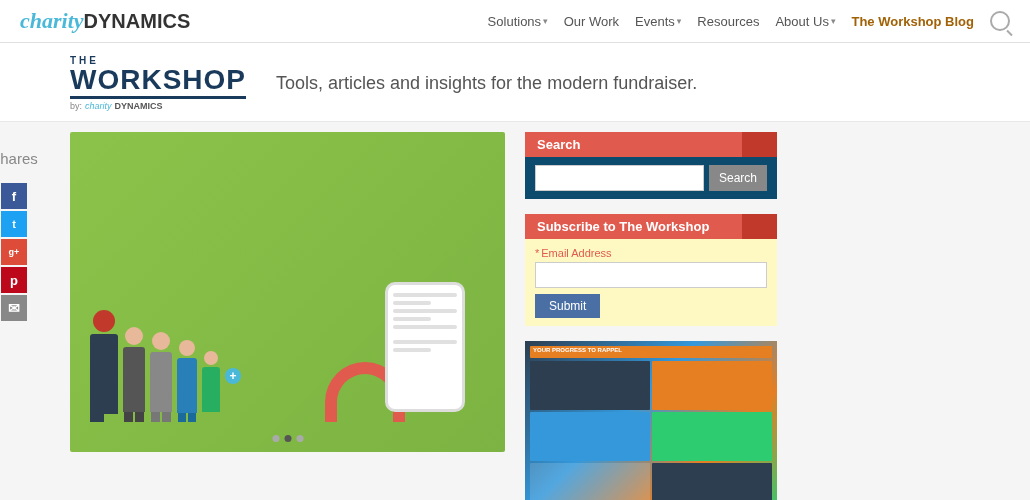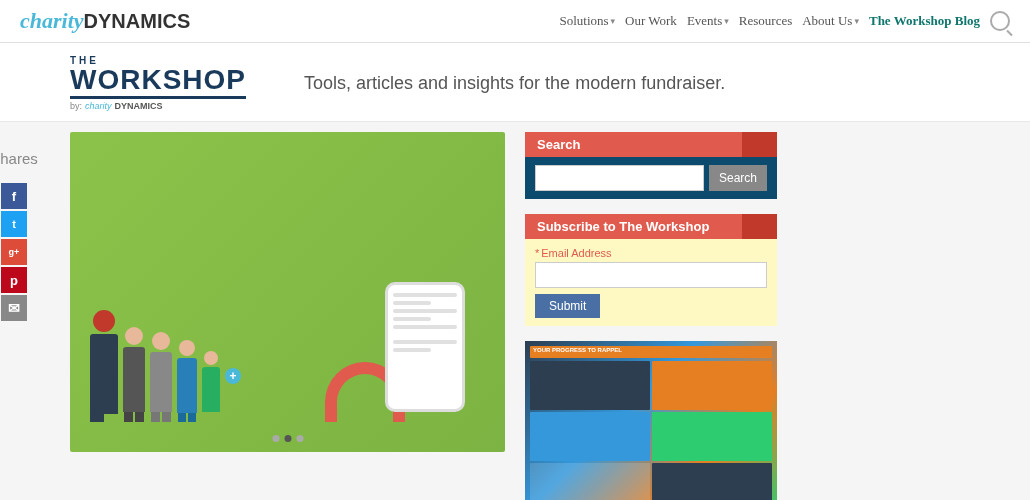--- a/index.html
+++ b/index.html
@@ -27,32 +27,31 @@
     }
     .logo-dynamics {
       color: #333;
       font-family: Arial, sans-serif;
       font-weight: bold;
       font-size: 20px;
     }
     .nav {
       display: flex;
       align-items: center;
-      gap: 10px;
+      gap: 16px;
       font-size: 13px;
-      font-family: Liberation Serif, serif;
     }
     .nav-item {
       color: #555;
       cursor: pointer;
       display: flex;
       align-items: center;
       gap: 2px;
     }
-    .nav-item.active { color: #0f766e; font-weight: bold; }
+    .nav-item.active { color: #a16207; font-weight: bold; }
     .nav-arrow { font-size: 9px; color: #888; }
     .search-icon-nav {
       width: 20px; height: 20px;
       border: 2px solid #aaa;
       border-radius: 50%;
       display: inline-flex;
       align-items: center;
       justify-content: center;
       cursor: pointer;
       position: relative;
@@ -68,21 +67,20 @@
       transform: rotate(45deg);
     }
 
     
     .subheader {
       display: flex;
       align-items: center;
       padding: 12px 20px 10px 70px;
       border-bottom: 1px solid #e8e8e8;
       background: #fff;
-      gap: 28px;
     }
     .workshop-logo {
       margin-right: 30px;
     }
     .workshop-logo .the-text {
       font-size: 10px;
       font-weight: bold;
       color: #1a3a5c;
       letter-spacing: 3px;
       display: block;

